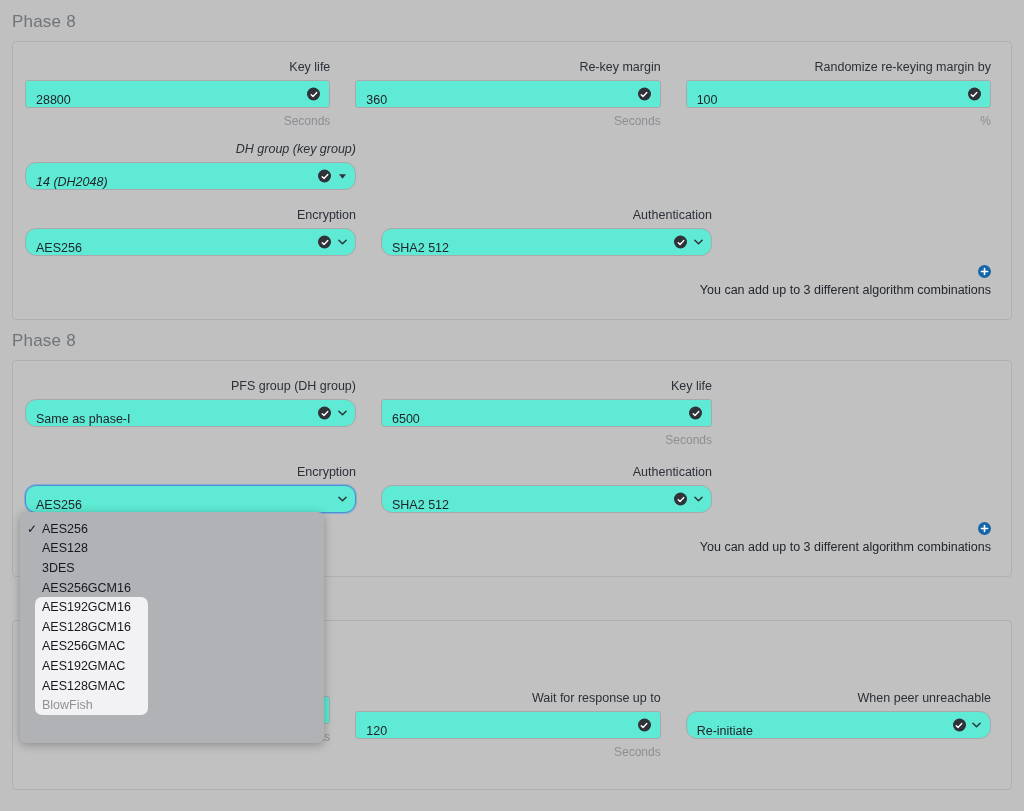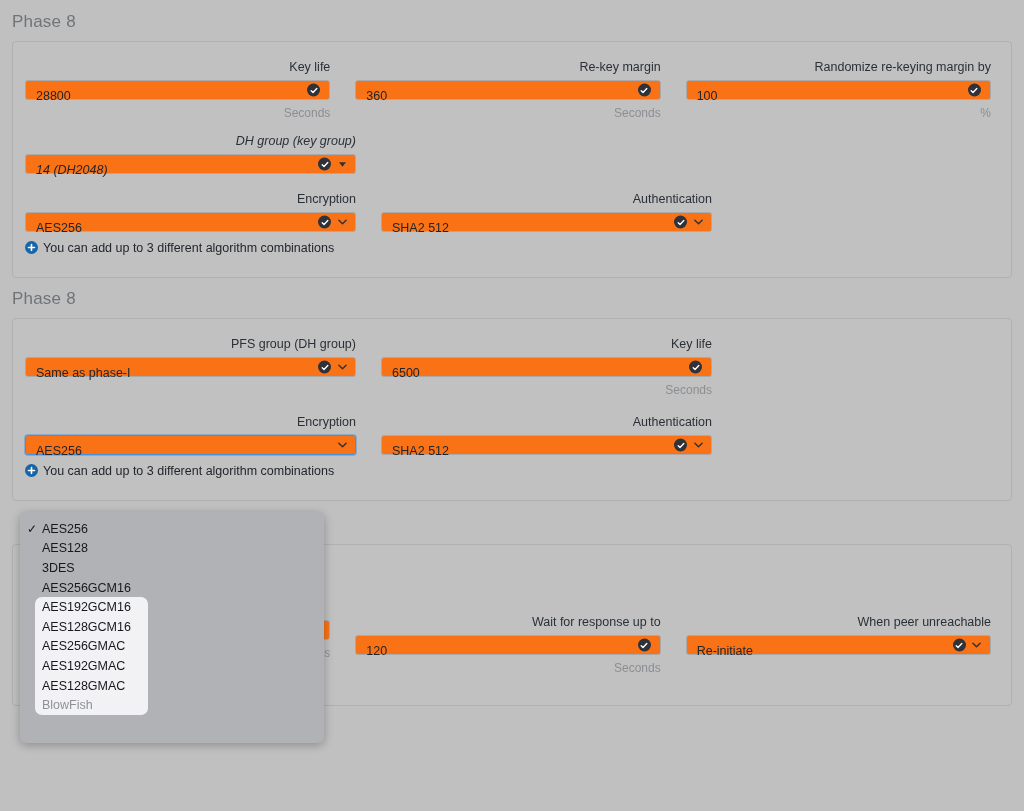--- a/index.html
+++ b/index.html
@@ -47,31 +47,31 @@
     font-size: 12.5px;
     color: #2b3038;
     margin-bottom: 5px;
     line-height: 15px;
     white-space: nowrap;
     text-align: right;
   }
 
   .control {
     position: relative;
-    height: 20px;
+    height: 28px;
     border: 1px solid #a9a9a9;
     border-radius: 3px;
-    background: #f97316;
+    background: #5eead4;
     display: flex;
     align-items: center;
     padding: 12px 30px 0 10px;
     font-size: 12.5px;
     color: #22262c;
   }
-  .control.select { padding-right: 44px; }
+  .control.select { padding-right: 44px; border-radius: 11px; }
 
   .suffix {
     text-align: right;
     font-size: 12px;
     color: #8b8f93;
     margin-top: 6px;
     line-height: 14px;
   }
 
   
@@ -96,25 +96,26 @@
     top: 50%;
     transform: translateY(-50%);
     width: 10px; height: 10px;
     display: flex; align-items: center; justify-content: center;
     color: #2f3238;
   }
 
   
   .add-hint {
     display: flex;
-    align-items: flex-start;
+    align-items: flex-end;
     gap: 5px;
     font-size: 12.5px;
     color: #22262c;
     margin-top: 9px;
+    flex-direction: column;
   }
   .plus-circle {
     width: 13px; height: 13px;
     border-radius: 50%;
     background: #1565a8;
     display: inline-flex;
     align-items: center; justify-content: center;
     flex: none;
   }
 

